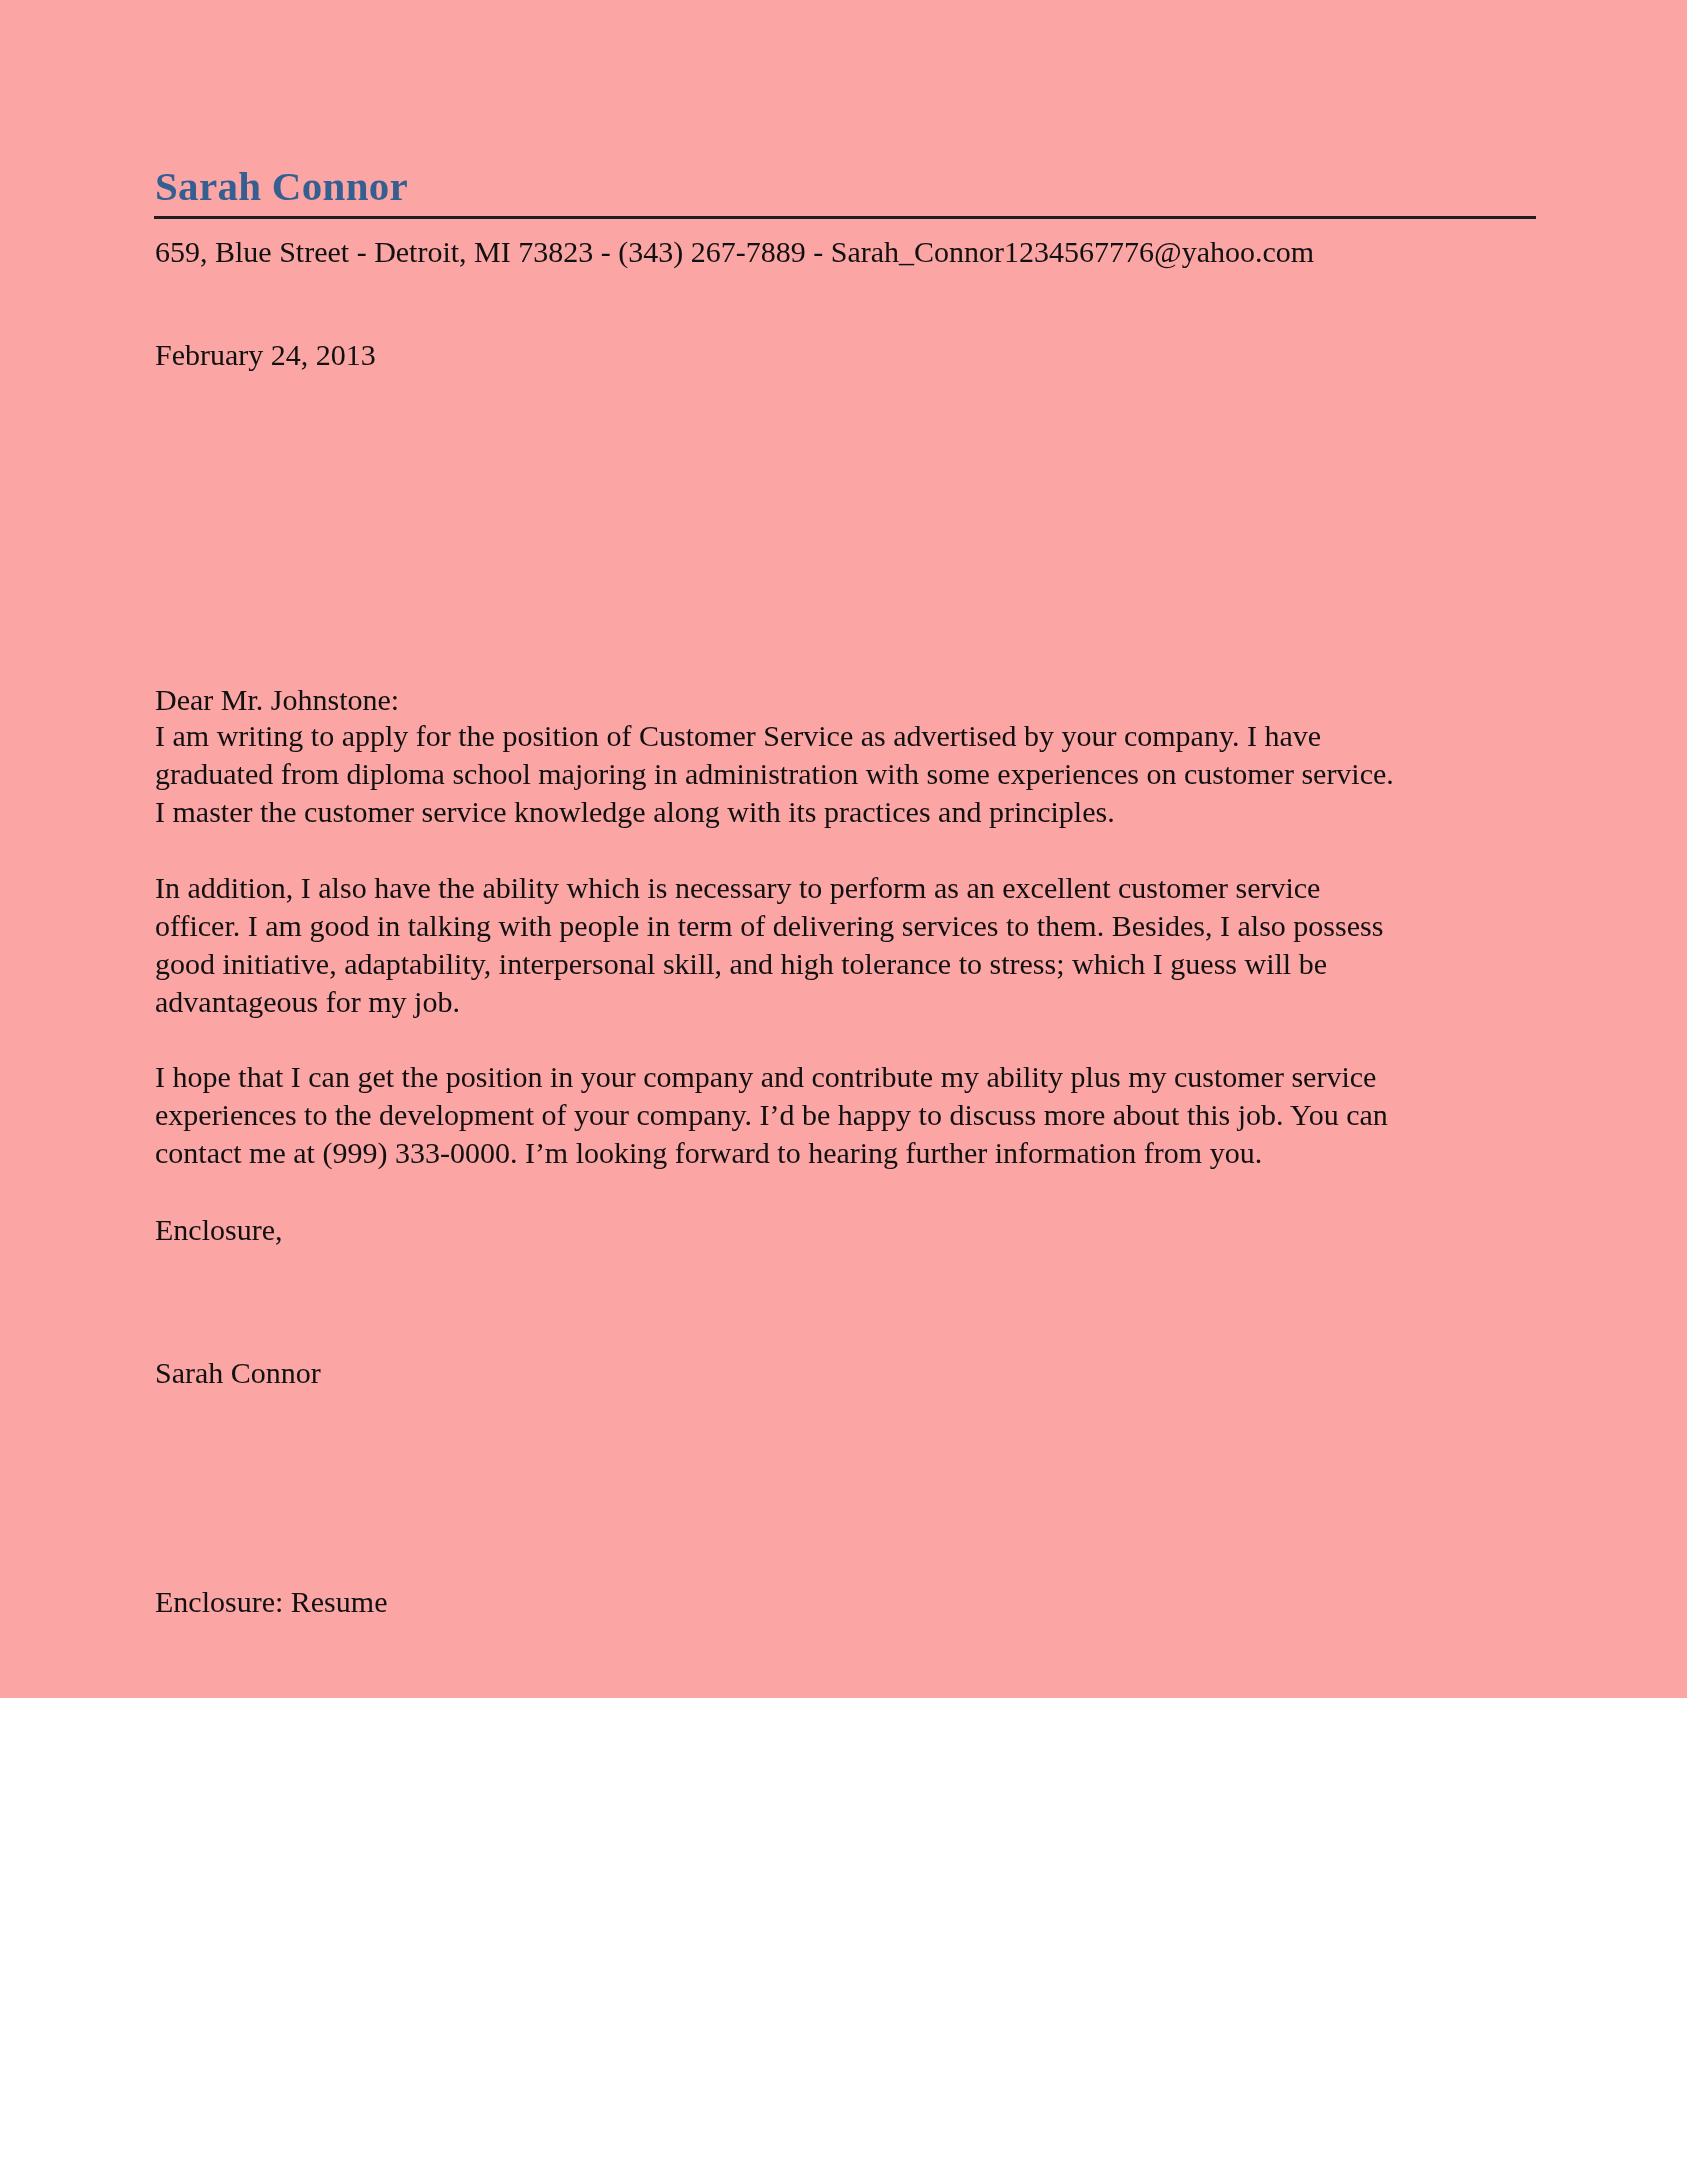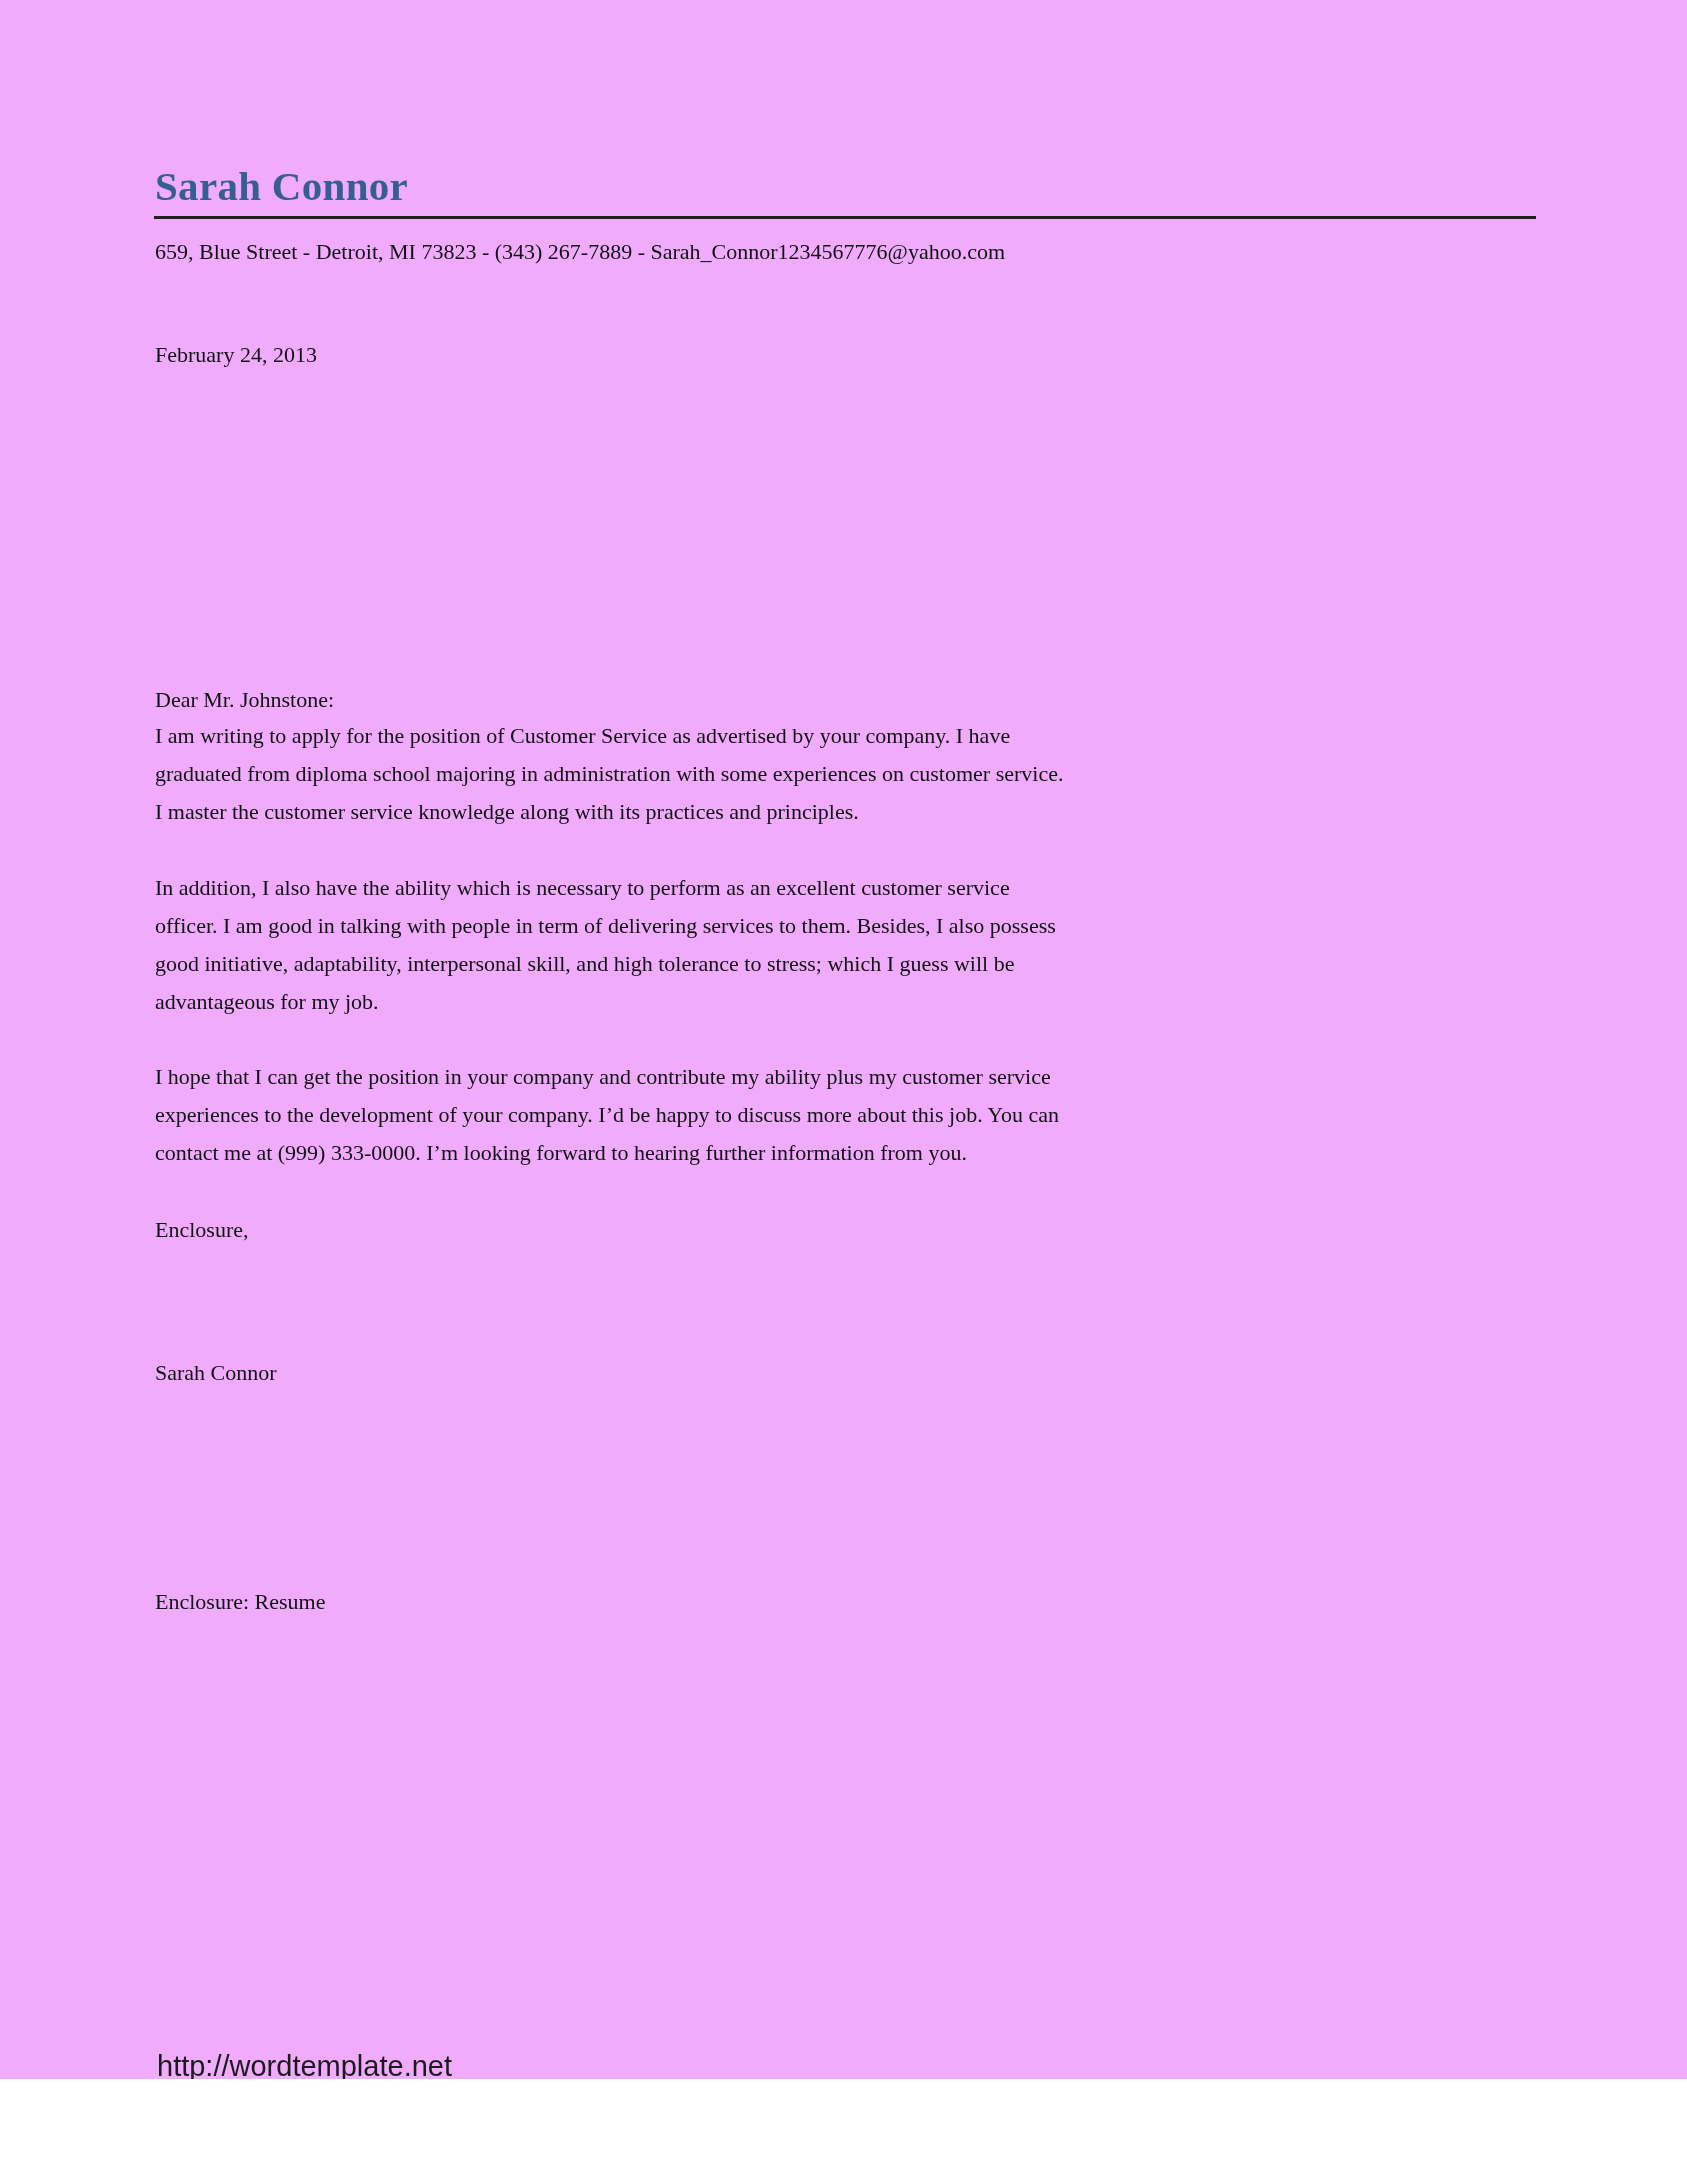--- a/index.html
+++ b/index.html
@@ -3,31 +3,31 @@
 <meta charset="utf-8">
 <style>
   html, body {
     margin: 0;
     padding: 0;
     background: #ffffff;
   }
   .page {
     position: relative;
     width: 1687px;
-    height: 2079px;
-    background: #f0abfc;
+    height: 1698px;
+    background: #fca5a5;
     font-family: "Liberation Serif", serif;
     color: #111111;
     overflow: hidden;
   }
   .txt {
     position: absolute;
     left: 155px;
     white-space: pre;          
-    font-size: 22px;
+    font-size: 30px;
     line-height: 38px;
     color: #111111;
   }
   .sender-name {
     top: 164px;
     font-size: 41px;
     line-height: 44px;
     font-weight: bold;
     margin: 0;
     letter-spacing: 0.3px;

